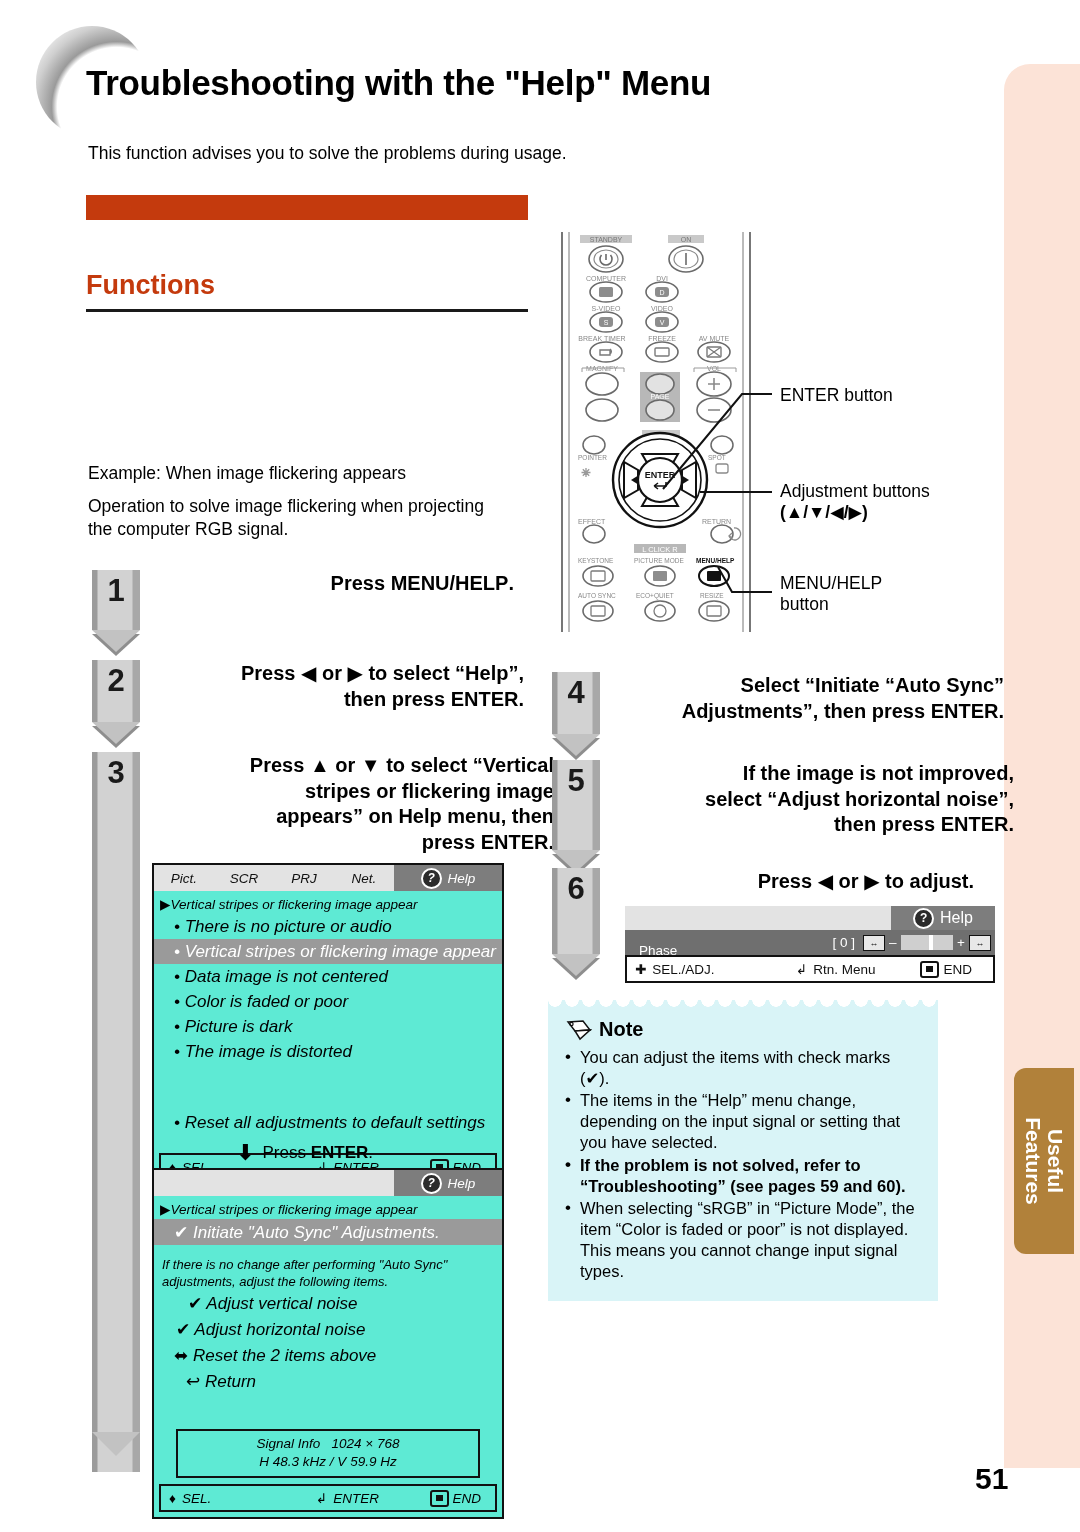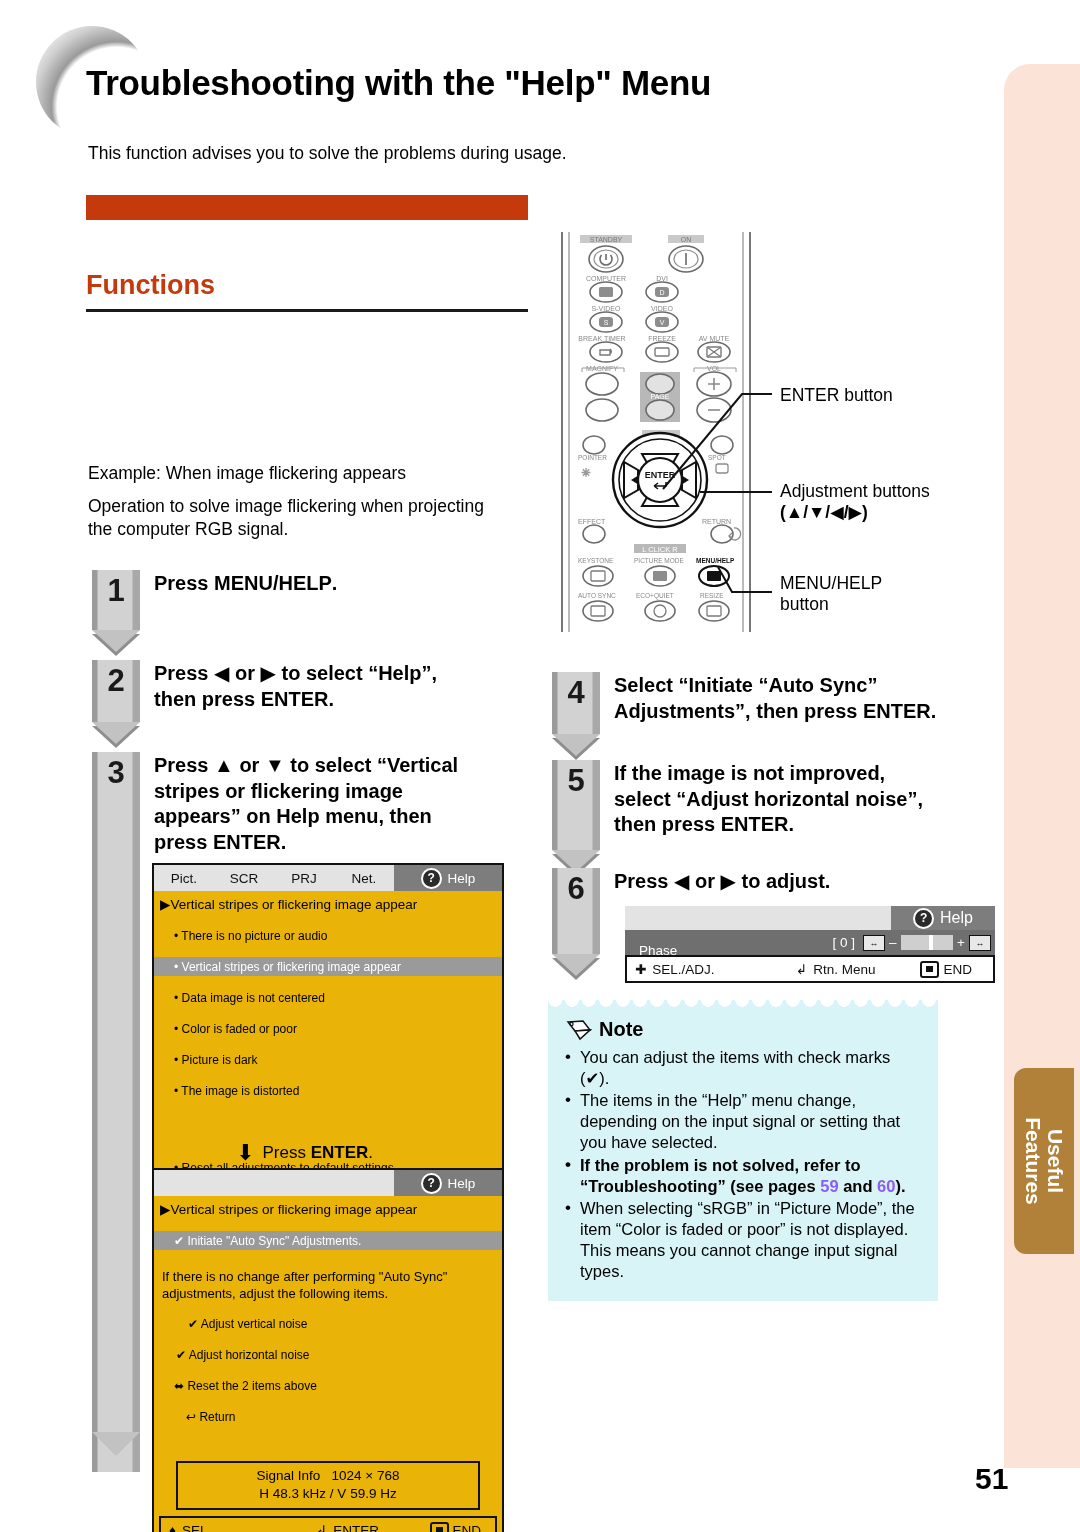--- a/index.html
+++ b/index.html
@@ -56,41 +56,41 @@
     content:"";position:absolute;left:0;bottom:-22px;width:0;height:0;
     border-left:24px solid transparent;border-right:24px solid transparent;
     border-top:22px solid #c2c2c2;
   }
   .step-badge.pointed::before{
     content:"";position:absolute;left:0;bottom:-26px;width:0;height:0;
     border-left:24px solid transparent;border-right:24px solid transparent;
     border-top:22px solid #8e8e8e;z-index:-1;
   }
   .step-text{
-    position:absolute;left:62px;top:1px;font-size:20px;font-weight:bold;line-height:1.28;
-  }
-
-  
-  .osd{position:absolute;border:2px solid #111;background:#eab308;z-index:3;}
+    position:absolute;left:62px;top:1px;font-size:20px;font-weight:bold;line-height:1.28;text-align:right;
+  }
+
+  
+  .osd{position:absolute;border:2px solid #111;background:#5eead4;z-index:3;font-style:italic;}
   .osd-tabs{display:flex;background:#e3e3e3;height:26px;align-items:center;font-size:13.5px;}
   .osd-tab{flex:1;text-align:center;color:#111;}
   .osd-tab.help{
     background:#7d7d7d;color:#fff;display:flex;align-items:center;justify-content:center;
     gap:6px;height:26px;flex:0 0 108px;
   }
   .q-badge{
     width:17px;height:17px;border-radius:50%;background:#2b2b2b;color:#fff;
     font-size:12px;font-weight:bold;display:inline-flex;align-items:center;justify-content:center;
     border:2px solid #fff;
   }
   .osd-body{padding:3px 0 0 0;}
   .osd-head{font-size:13.5px;padding:2px 0 2px 6px;}
-  .osd-item{font-size:12px;padding:2.5px 0 2.5px 20px;margin-top:12px;}
+  .osd-item{font-size:17px;padding:2.5px 0 2.5px 20px;}
   .osd-item.sel{background:#9a9a9a;color:#fff;}
-  .osd-para{font-size:13px;padding:19px 0 0 8px;line-height:1.3;}
+  .osd-para{font-size:13px;padding:12px 0 0 8px;line-height:1.3;}
   .osd-footer{
     display:flex;align-items:center;border:2px solid #111;margin:6px 5px 5px 5px;height:24px;font-size:13.5px;
   }
   .osd-footer .f1{flex:0 0 44%;padding-left:8px;display:flex;align-items:center;gap:6px;}
   .osd-footer .f2{flex:0 0 34%;display:flex;align-items:center;gap:6px;}
   .osd-footer .f3{flex:1;display:flex;align-items:center;gap:4px;}
   .sq-icon{
     width:15px;height:13px;border:2px solid #111;border-radius:3px;
     display:inline-flex;align-items:center;justify-content:center;
   }
@@ -127,21 +127,21 @@
   }
   #note-box::before{
     content:"";position:absolute;left:0;top:0;right:0;height:8px;
     background:radial-gradient(circle at 7px 0,#ffffff 6.5px,transparent 7px) 0 0/17px 16px repeat-x;
   }
   .note-title{font-size:20px;font-weight:bold;display:flex;align-items:center;gap:7px;margin:2px 0 6px 2px;}
   .note-list{list-style:none;margin:0;padding:0;}
   .note-list li{font-size:16.5px;line-height:1.28;margin-bottom:1px;padding-left:16px;position:relative;}
   .note-list li::before{content:"\2022";position:absolute;left:1px;top:-1px;font-size:17px;}
   .note-list li.bold{font-weight:bold;}
-  .pg{color:#8b5cf6;font-weight:bold;}
+  .pg{color:#000000;font-weight:bold;}
 
   
   #side-tab{
     position:absolute;left:1014px;top:1068px;width:60px;height:186px;background:#b1813a;
     border-radius:12px 0 0 12px;z-index:4;
   }
   #side-tab span{
     position:absolute;left:50%;top:50%;transform:translate(-50%,-50%) rotate(90deg);
     white-space:nowrap;color:#fff;font-size:21px;font-weight:bold;line-height:1.06;text-align:center;
   }

